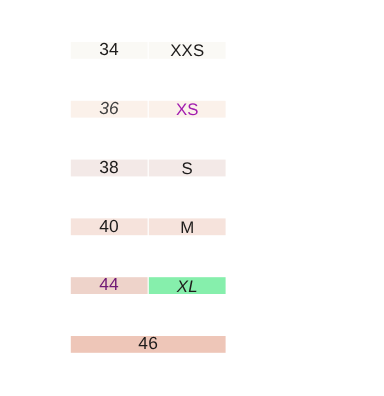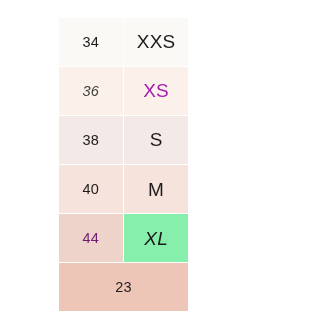--- a/index.html
+++ b/index.html
@@ -23,41 +23,42 @@
     display: flex;
     flex-direction: column;
     background: #ffffff;
   }
   .chart-row {
     flex: 1 1 0;
     display: flex;
     flex-direction: row;
     gap: 1.5px;
     margin-bottom: 1.5px;
+    align-items: center;
   }
   .chart-row:last-child {
     margin-bottom: 0;
   }
   .chart-cell {
     flex: 1 1 0;
     display: flex;
     align-items: center;
     justify-content: center;
     font-size: 14.5px;
     font-weight: 400;
     color: #1e1c1b;
     letter-spacing: 0.2px;
     line-height: 1;
     -webkit-font-smoothing: antialiased;
   }
   .chart-cell.eu-cell {
     font-size: 14.5px;
   }
   .chart-cell.intl-cell {
-    font-size: 19px;
+    font-size: 14px;
   }
 </style>
 </head>
 <body style="background-color: rgb(255, 255, 255);">
 
 <div id="size-chart">
 
   <div class="chart-row">
     <div class="chart-cell eu-cell" style="background-color: rgb(250, 249, 245); color: rgb(30, 28, 27);">34</div>
     <div class="chart-cell intl-cell" style="background-color: rgb(250, 249, 245); color: rgb(30, 28, 27);">XXS</div>
@@ -78,16 +79,16 @@
     <div class="chart-cell intl-cell" style="background-color: rgb(246, 227, 220); color: rgb(30, 28, 27);">M</div>
   </div>
 
 
   <div class="chart-row">
     <div class="chart-cell eu-cell" style="background-color: rgb(238, 211, 202); color: #701a75;">44</div>
     <div class="chart-cell intl-cell" style="background-color: #86efac; color: rgb(30, 28, 27); font-style: italic;">XL</div>
   </div>
 
   <div class="chart-row">
-    <div class="chart-cell eu-cell" style="background-color: rgb(238, 198, 184); color: rgb(30, 28, 27);">23</div>
+    <div class="chart-cell eu-cell" style="background-color: rgb(238, 198, 184); color: rgb(30, 28, 27);">46</div>
   </div>
 
 </div>
 
 </body></html>

